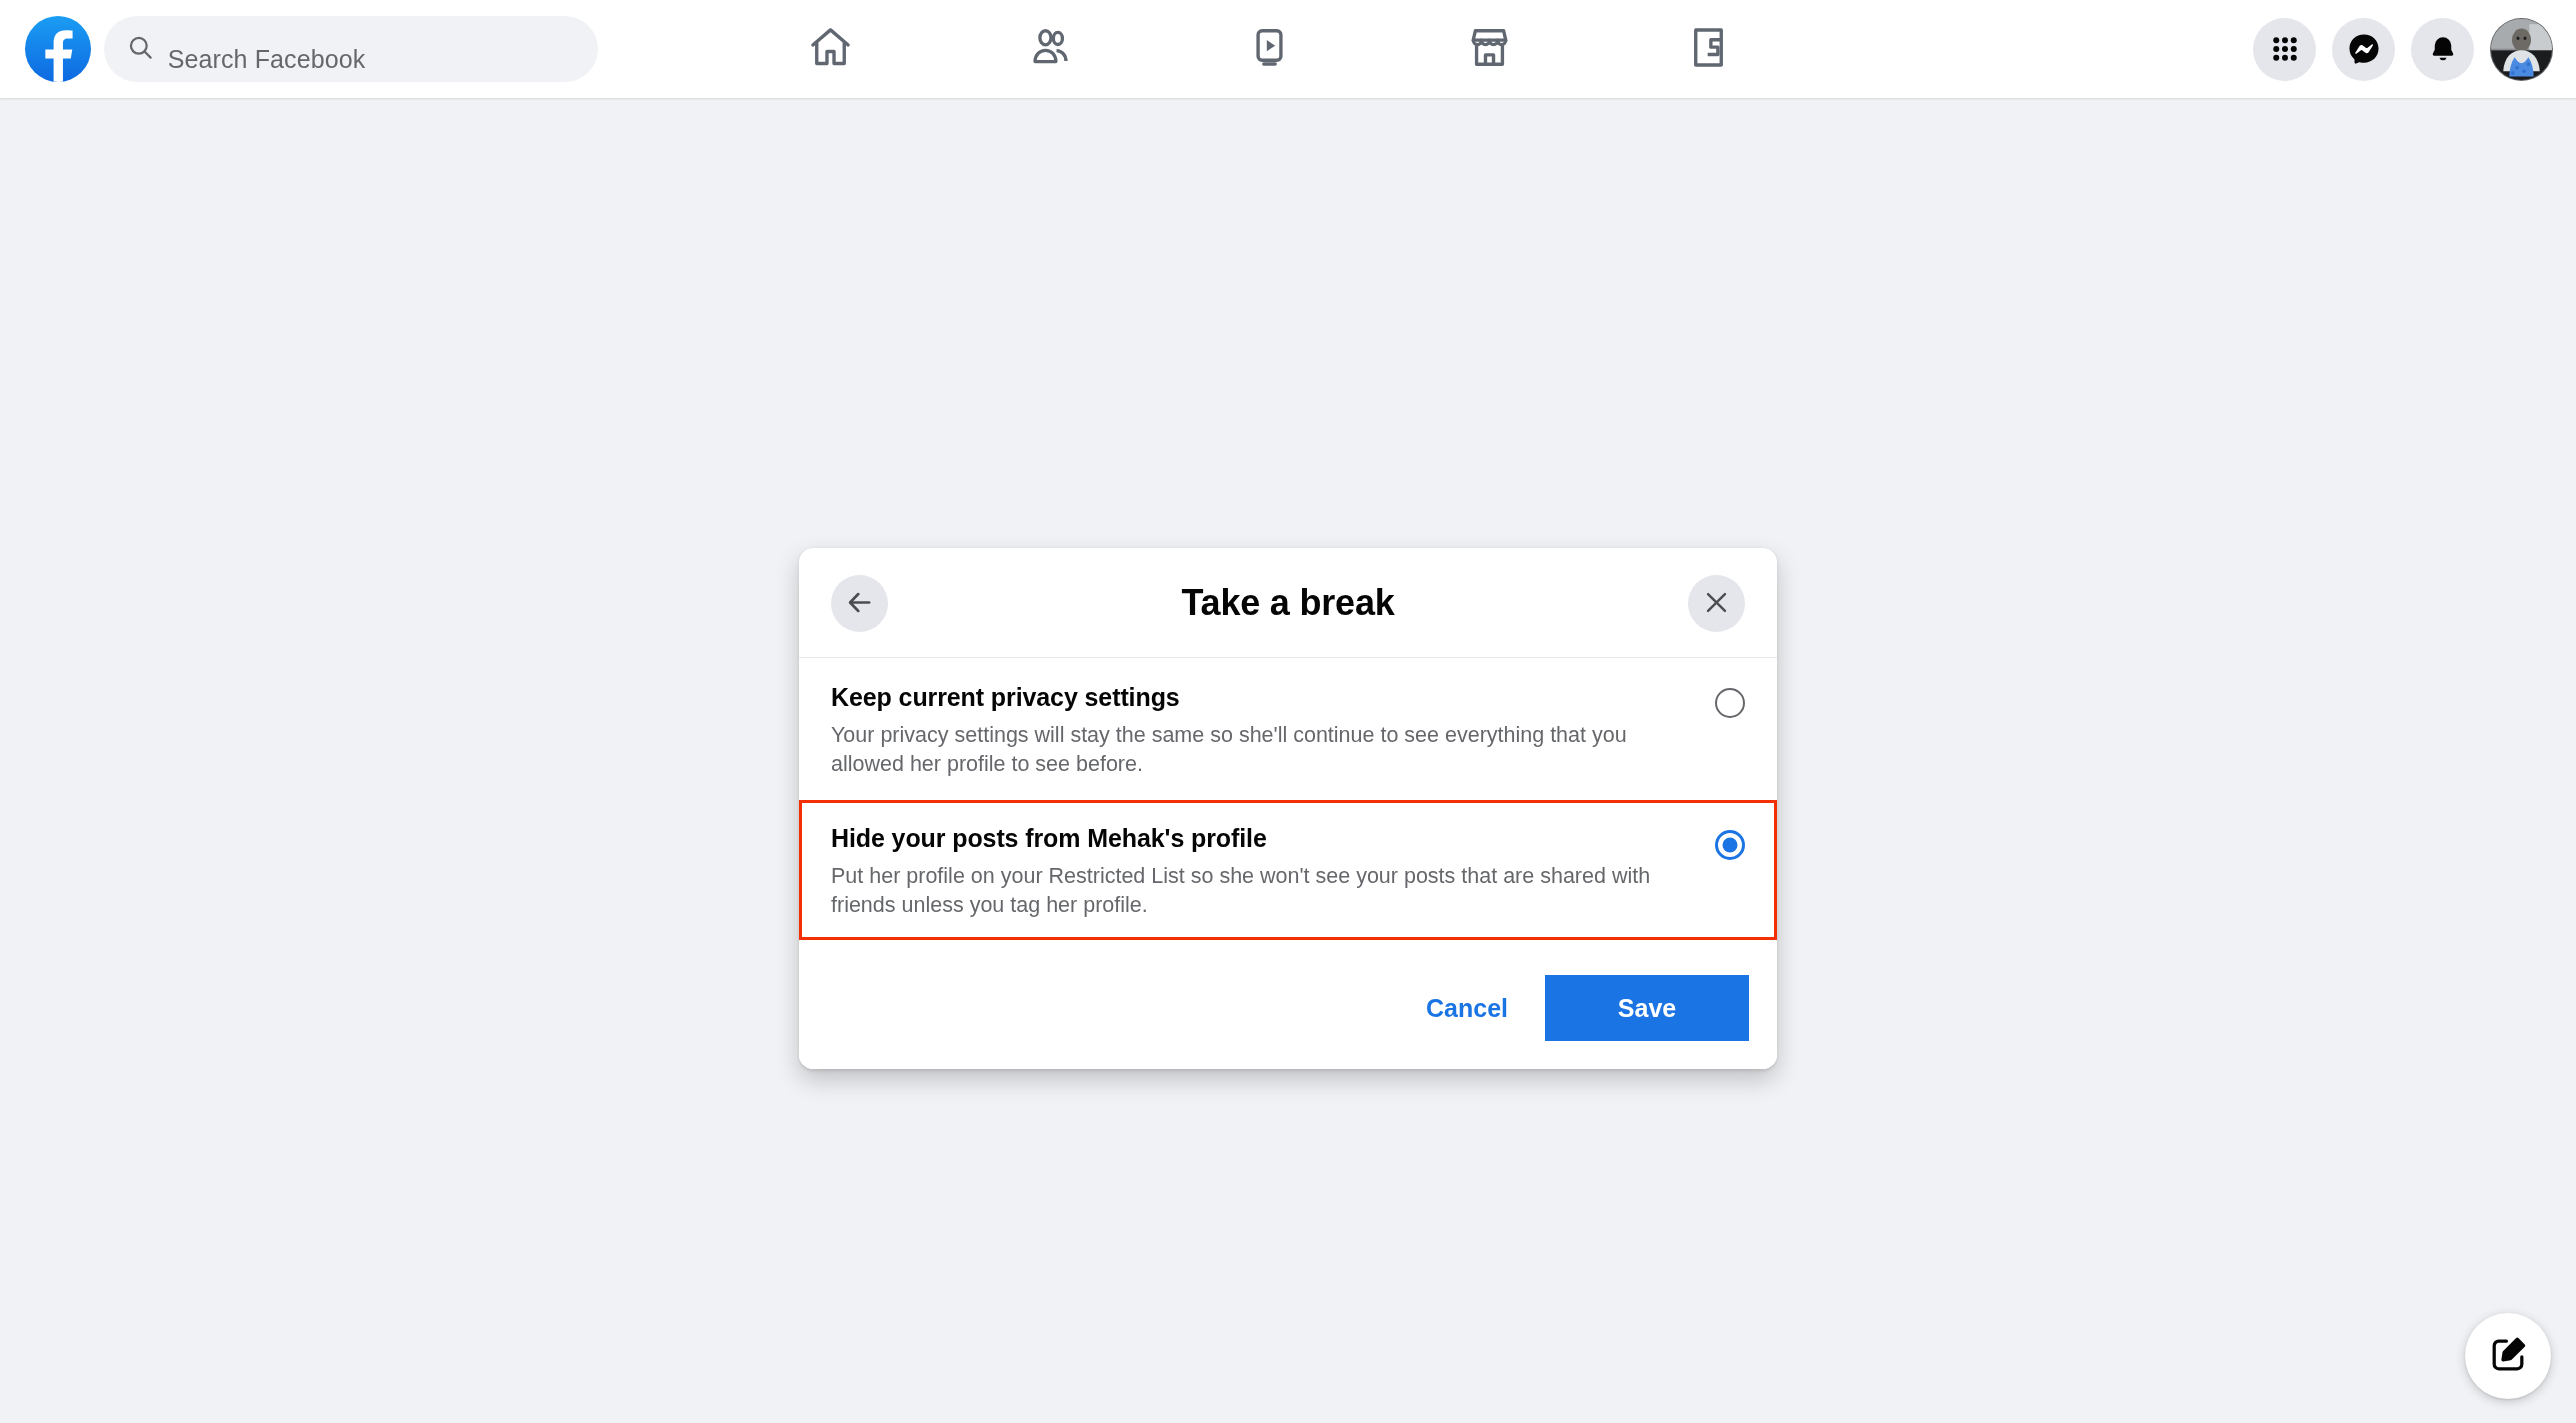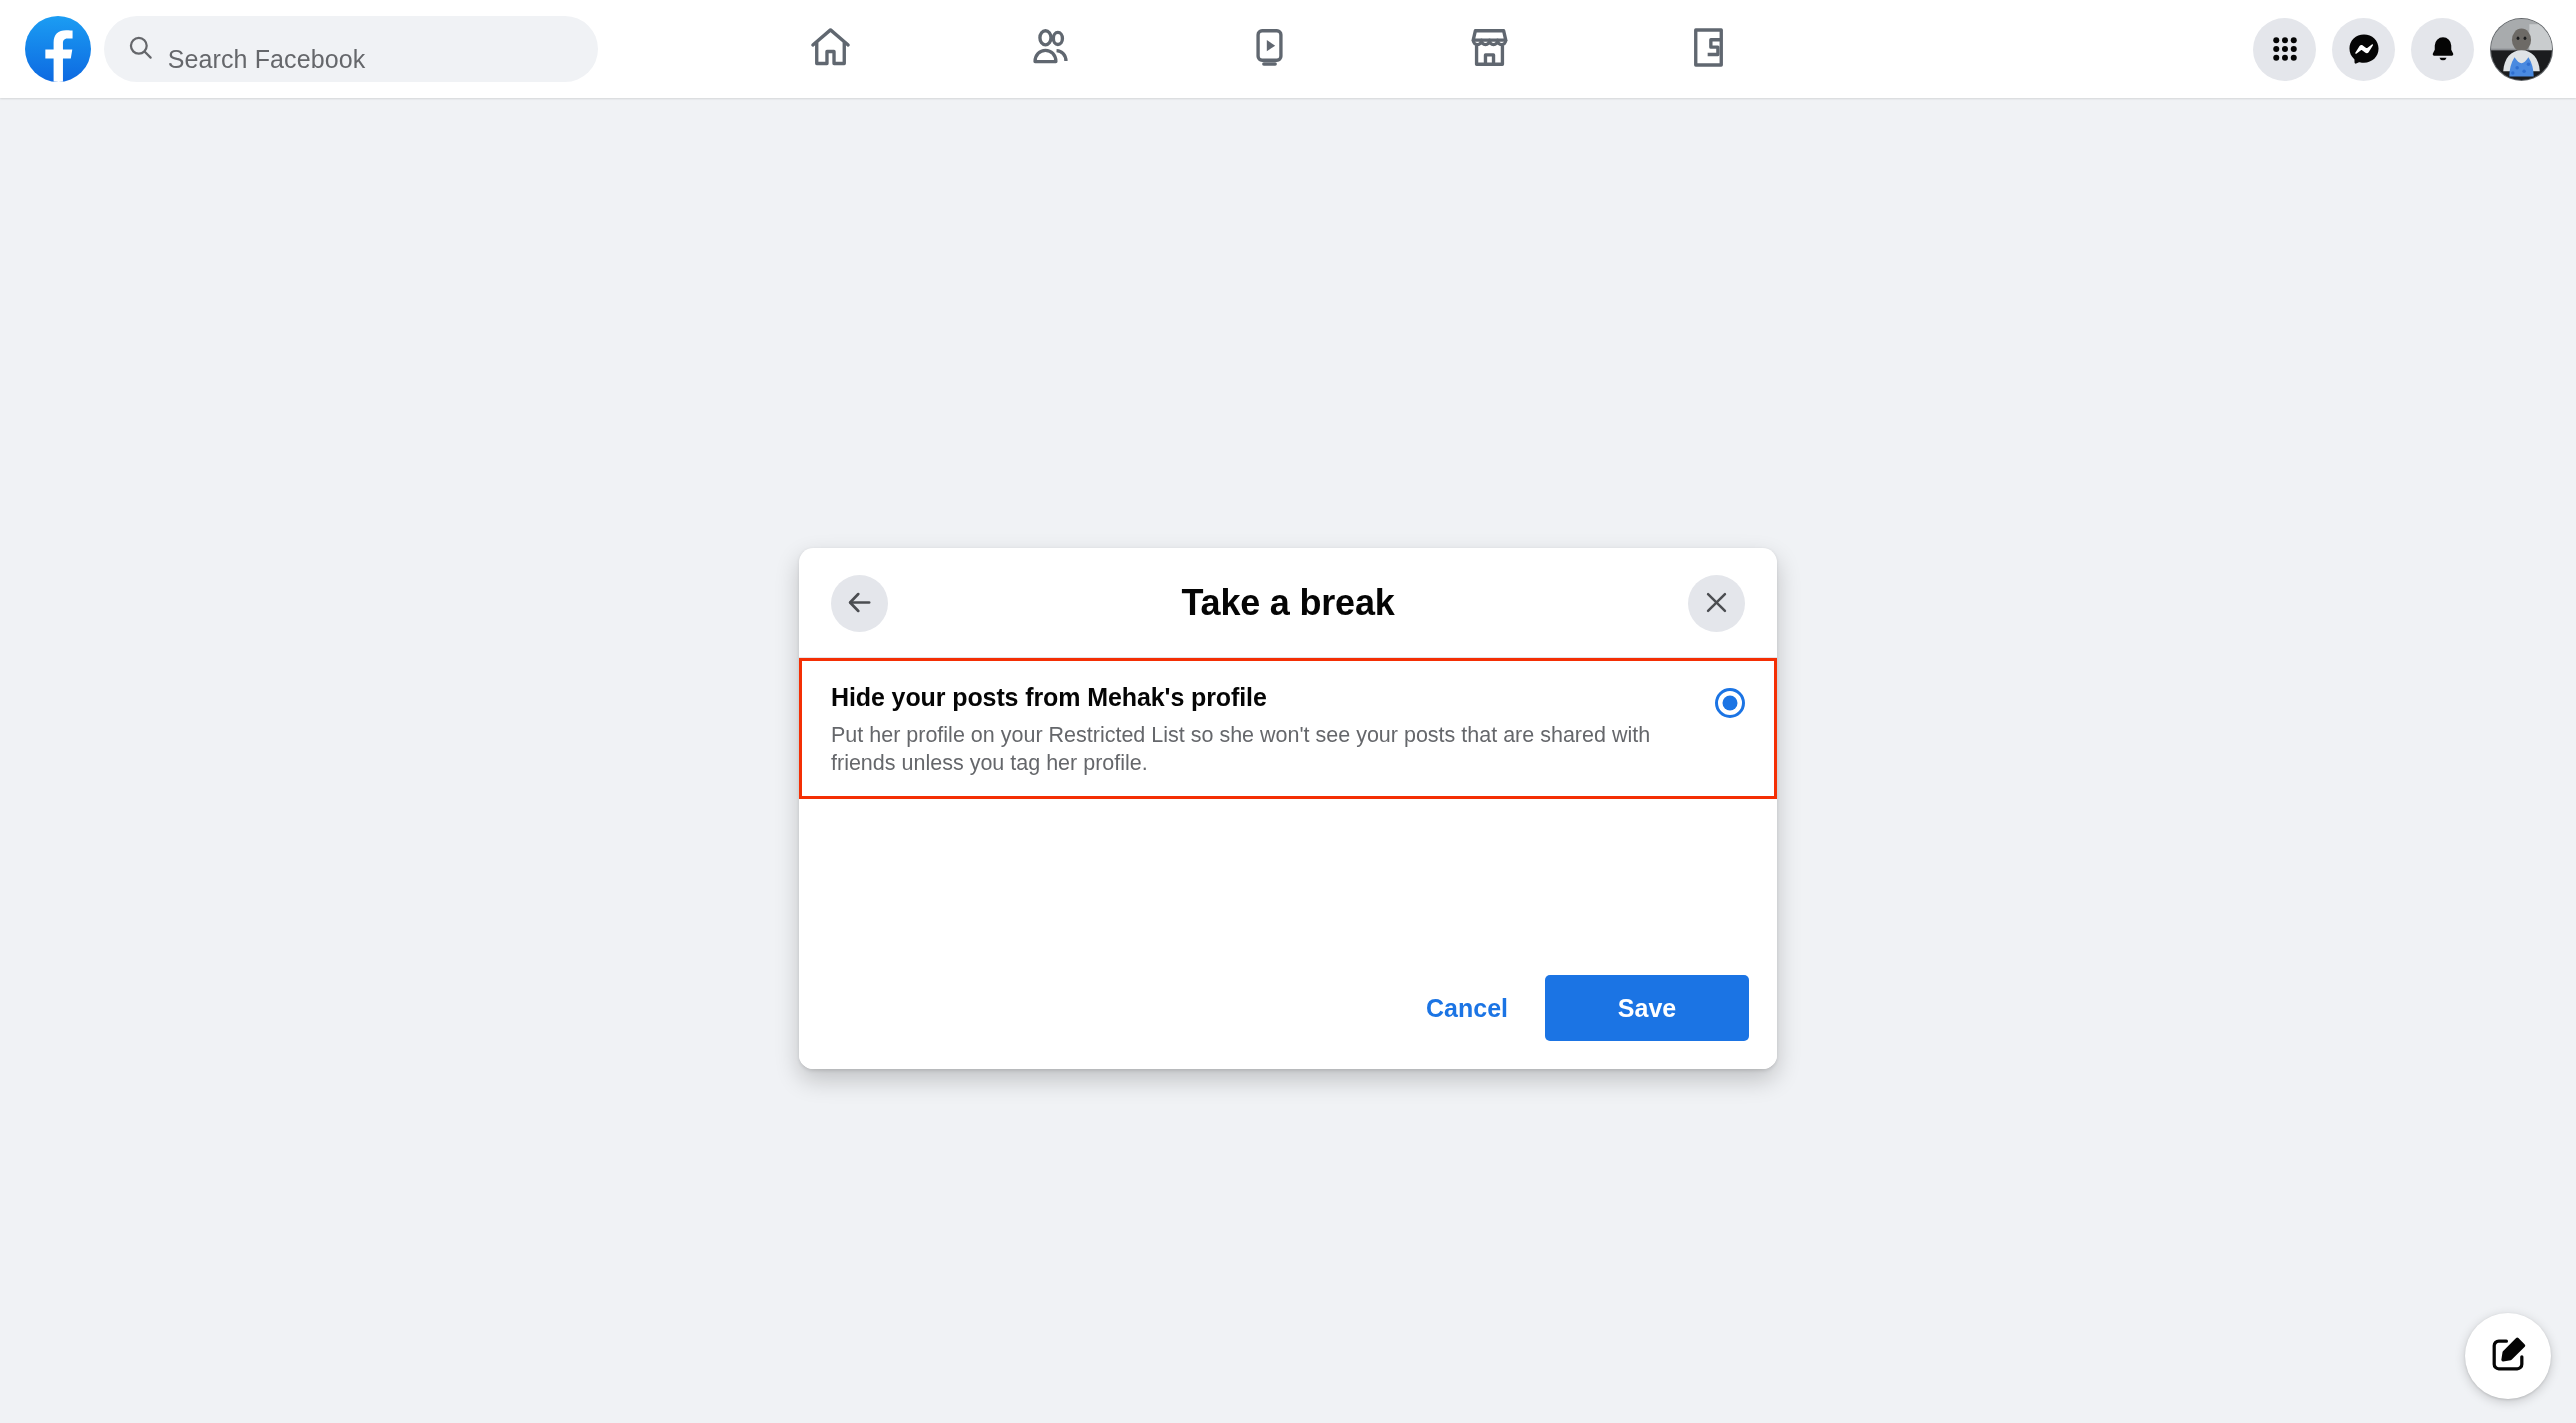--- a/index.html
+++ b/index.html
@@ -229,21 +229,21 @@
   }
   .btn-save {
     background: #1b74e4;
     border: none;
     color: #ffffff;
     font-family: inherit;
     font-size: 25px;
     font-weight: bold;
     width: 204px;
     height: 66px;
-    border-radius: 5px;
+    border-radius: 0;
     cursor: pointer;
   }
 
   
   .fab {
     position: absolute;
     right: 25px;
     bottom: 25px;
     width: 86px;
     height: 86px;
@@ -401,20 +401,27 @@
     <div class="hdr-btn close">
       <span>
         <svg width="27" height="27" viewBox="0 0 24 24" fill="none" stroke="#4b4d51" stroke-width="2.2" stroke-linecap="round">
           <line x1="4.5" y1="4.5" x2="19.5" y2="19.5"></line>
           <line x1="19.5" y1="4.5" x2="4.5" y2="19.5"></line>
         </svg>
       </span>
     </div>
   </div>
 
+  <div class="option-row">
+    <div class="option-text">
+      <div class="option-title">Keep current privacy settings</div>
+      <div class="option-desc">Your privacy settings will stay the same so she'll continue to see everything that you allowed her profile to see before.</div>
+    </div>
+    <div class="radio"></div>
+  </div>
 
   <div class="option-row highlighted">
     <div class="option-text">
       <div class="option-title">Hide your posts from Mehak's profile</div>
       <div class="option-desc">Put her profile on your Restricted List so she won't see your posts that are shared with friends unless you tag her profile.</div>
     </div>
     <div class="radio checked"></div>
   </div>
 
   <div class="modal-footer">

